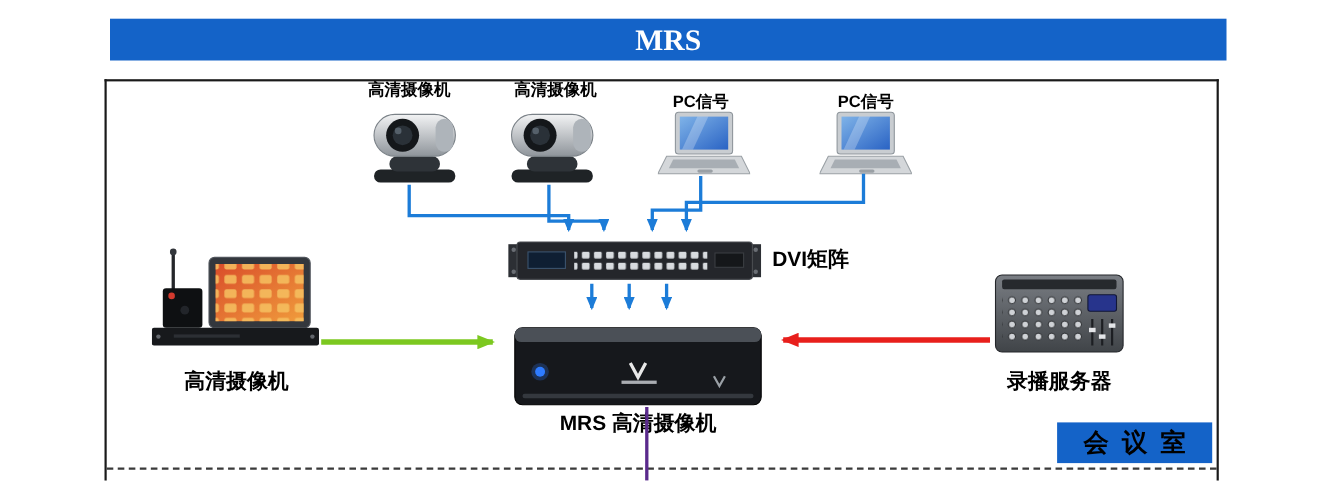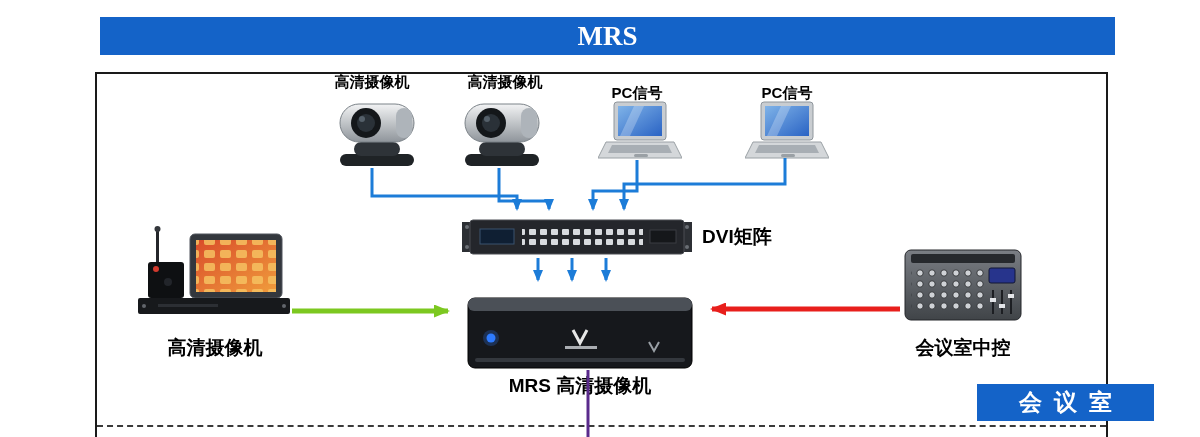--- a/index.html
+++ b/index.html
@@ -24,26 +24,25 @@
   .dashed{
     position:absolute;left:97px;top:425px;width:1009px;height:0;
     border-top:2px dashed #3a3a3a;
   }
   .lbl{
     position:absolute;font-weight:700;color:#000;text-align:center;
     font-size:15px;line-height:1.1;
   }
   .lbl.big{font-size:19px;}
   .badge{
-    position:absolute;left:961px;top:384px;width:177px;height:37px;
-    background:var(--banner_bg);color:#ffffff;font-weight:700;font-size:23px;
+    position:absolute;left:961px;top:384px;width:141px;height:37px;
+    background:var(--banner_bg);color:#000000;font-weight:700;font-size:23px;
     display:flex;align-items:center;justify-content:center;
     letter-spacing:12px;text-indent:12px;
     font-family:"Liberation Serif",serif;
-    margin-left:16px;
   }
   svg.dev{position:absolute;}
   svg.overlay{position:absolute;left:0;top:0;pointer-events:none;}
   .blue{stroke:var(--arrow_blue);stroke-width:3;fill:none;}
   .green{stroke:var(--arrow_green);stroke-width:5;fill:none;}
   .red{stroke:var(--arrow_red);stroke-width:5;fill:none;}
   .purple{stroke:var(--line_purple);stroke-width:3;fill:none;}
 </style>
 </head>
 <body>
@@ -104,21 +103,21 @@
   </defs>
 </svg>
 
 <div class="lbl" style="left:317px;top:74px;width:110px">高清摄像机</div>
 <div class="lbl" style="left:450px;top:74px;width:110px">高清摄像机</div>
 <div class="lbl" style="left:592px;top:85px;width:90px">PC信号</div>
 <div class="lbl" style="left:742px;top:85px;width:90px">PC信号</div>
 <div class="lbl big" style="left:702px;top:227px;width:130px;text-align:left">DVI矩阵</div>
 <div class="lbl big" style="left:465px;top:376px;width:230px">MRS 高清摄像机</div>
 <div class="lbl big" style="left:140px;top:338px;width:150px">高清摄像机</div>
-<div class="lbl big" style="left:893px;top:338px;width:140px">会议室中控</div>
+<div class="lbl big" style="left:893px;top:338px;width:140px">录播服务器</div>
 
 <svg class="dev" style="left:330px;top:92px" width="95" height="80">
     <use href="#sym-camera"></use>
   </svg>
 <svg class="dev" style="left:455px;top:92px" width="95" height="80">
     <use href="#sym-camera"></use>
   </svg>
 <svg class="dev" style="left:598px;top:100px" width="84" height="62">
     <use href="#sym-laptop"></use>
   </svg>

